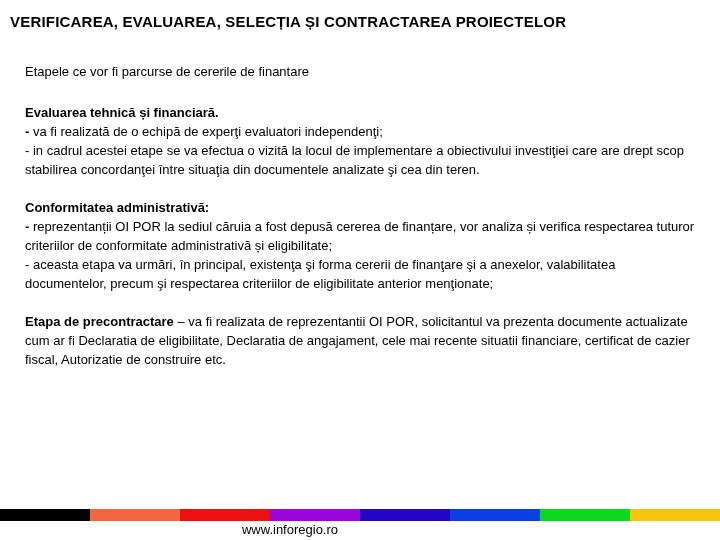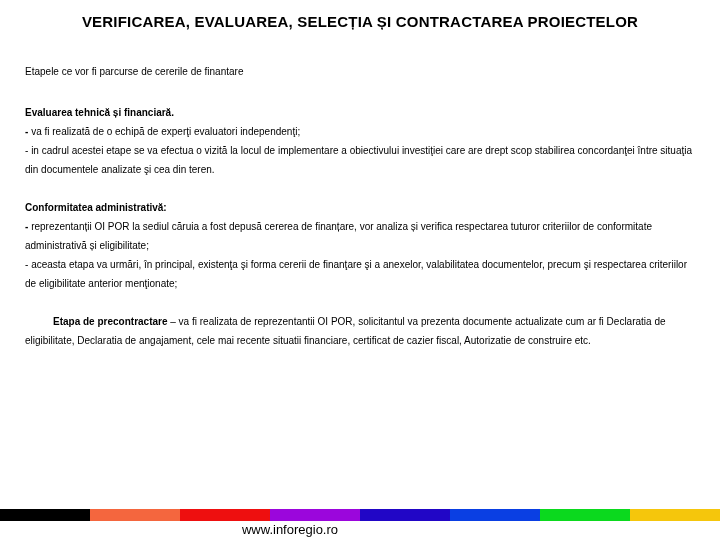--- a/index.html
+++ b/index.html
@@ -10,40 +10,40 @@
     background: #ffffff;
     overflow: hidden;
     font-family: "Liberation Sans", sans-serif;
     color: #000000;
   }
   .slide-title {
     position: absolute;
     top: 13px;
     left: 10px;
     right: 10px;
-    text-align: center;
+    text-align: left;
     font-size: 15px;
     font-weight: bold;
     letter-spacing: 0.2px;
   }
   .content {
     position: absolute;
     top: 62px;
     left: 25px;
     width: 674px;
-    font-size: 10px;
+    font-size: 13px;
     line-height: 19px;
   }
   .content p { margin: 0; }
   .section-1 { margin-top: 19px; }
   .section-2 { margin-top: 22px; }
   .section-3 { margin-top: 19px; }
   .heading { font-weight: bold; }
   .dash-bold { font-weight: bold; }
-  .lead-bold { font-weight: bold; margin-left: 28px; }
+  .lead-bold { font-weight: bold; }
   .color-bar {
     position: absolute;
     left: 0;
     top: 509px;
     width: 720px;
     height: 12px;
     display: flex;
   }
   .color-bar .seg { flex: 1 1 0; height: 100%; }
   .footer-url {

